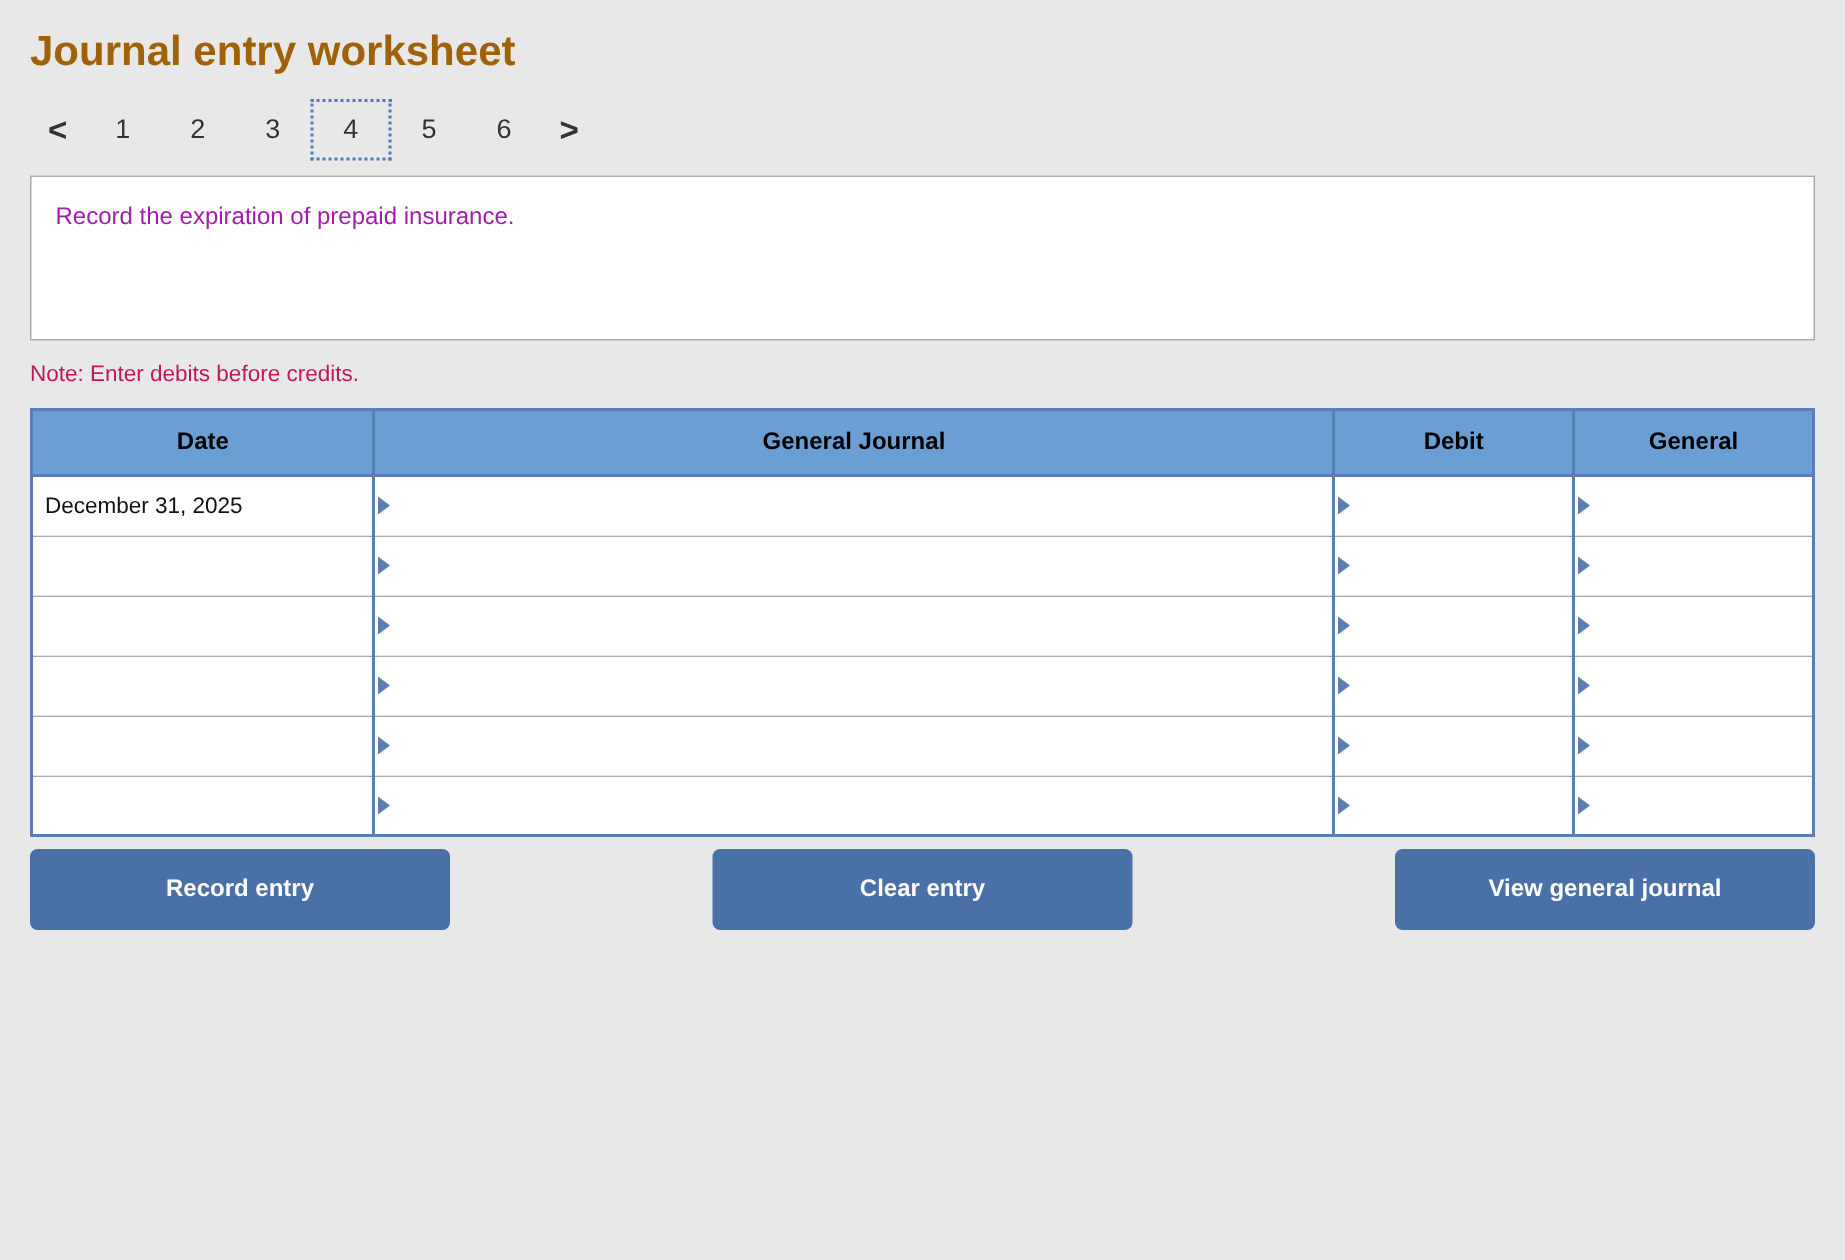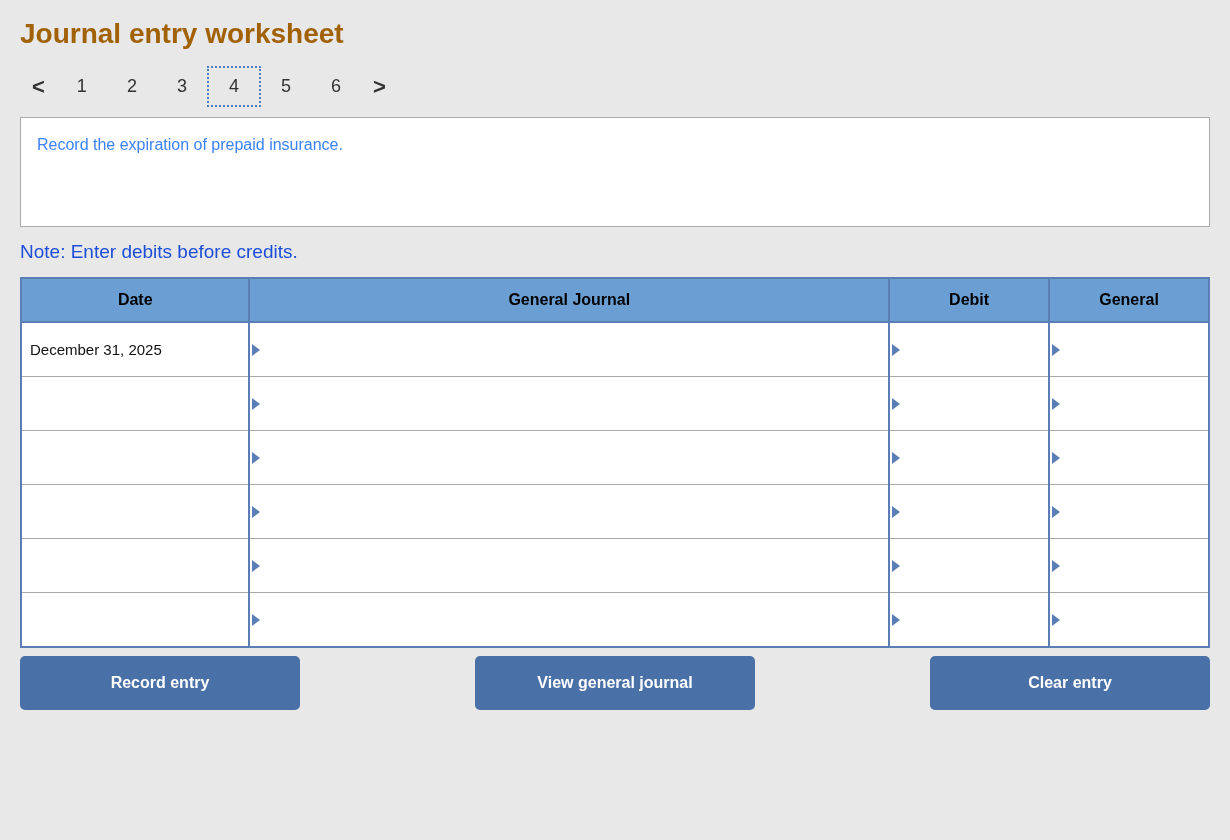--- a/index.html
+++ b/index.html
@@ -53,26 +53,26 @@
       font-weight: normal;
     }
 
     .instruction-box {
       background: #fff;
       border: 1px solid #aaa;
       padding: 18px 16px;
       min-height: 110px;
       margin-bottom: 14px;
       font-size: 16px;
-      color: #3b82f6;
+      color: #a21caf;
     }
 
     .note-text {
-      color: #1d4ed8;
-      font-size: 19px;
+      color: #be185d;
+      font-size: 15px;
       margin-bottom: 14px;
     }
 
     .journal-table {
       width: 100%;
       border-collapse: collapse;
       border: 2px solid #5b7fb5;
       margin-bottom: 4px;
     }
 
@@ -83,21 +83,21 @@
       font-size: 16px;
       padding: 12px 8px;
       border: 2px solid #5b7fb5;
       text-align: center;
     }
 
     .journal-table tbody tr td {
       background-color: #fff;
       border: 1px solid #aaa;
       height: 40px;
-      padding: 18px 8px;
+      padding: 4px 8px;
       font-size: 15px;
       color: #111;
       position: relative;
     }
 
     .journal-table tbody tr td.date-cell {
       width: 200px;
     }
 
     .journal-table tbody tr td.gj-cell {
@@ -242,15 +242,15 @@
       <td class="date-cell"></td>
       <td class="gj-cell"><span class="triangle-marker"></span><input class="cell-input" type="text" style=""></td>
       <td class="debit-cell"><span class="triangle-marker"></span><input class="cell-input" type="text" style=""></td>
       <td class="credit-cell"><span class="triangle-marker"></span><input class="cell-input" type="text" style=""></td>
     </tr>
   </tbody>
 </table>
 
 <div class="buttons-row">
   <button class="btn btn-record">Record entry</button>
+  <button class="btn btn-clear">Clear entry</button>
   <button class="btn btn-view">View general journal</button>
-  <button class="btn btn-clear">Clear entry</button>
 </div>
 
 </body></html>

